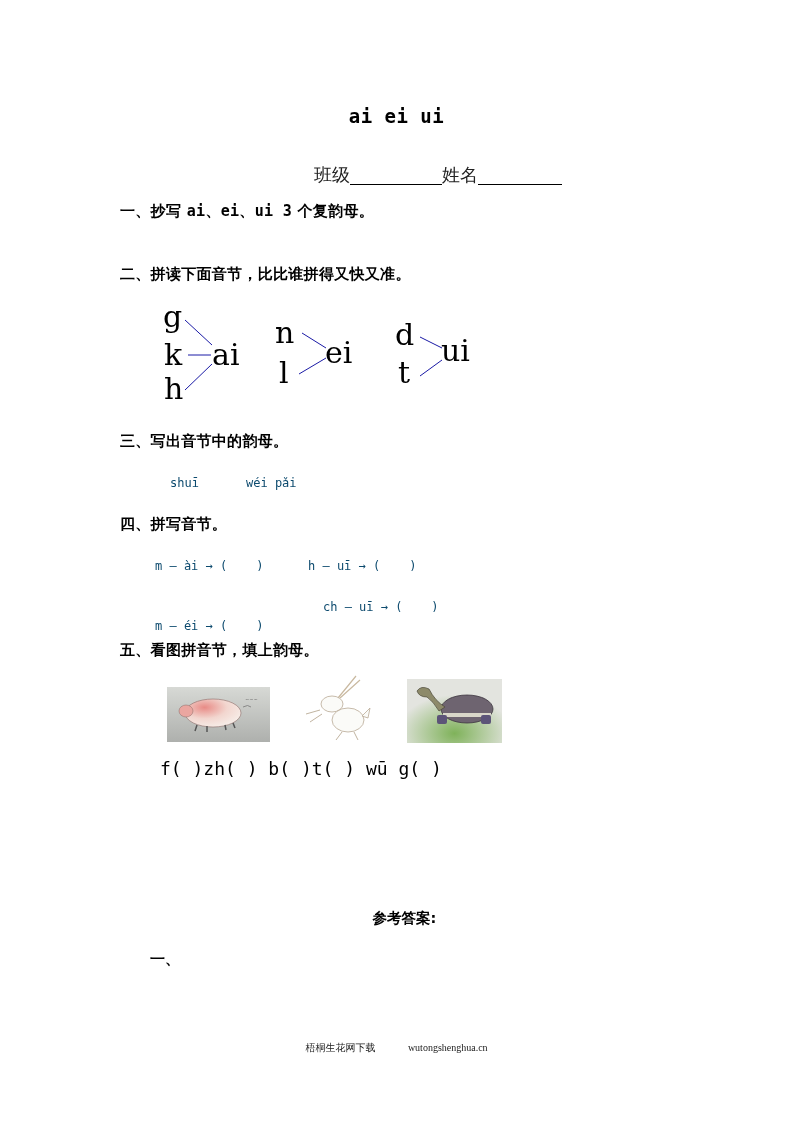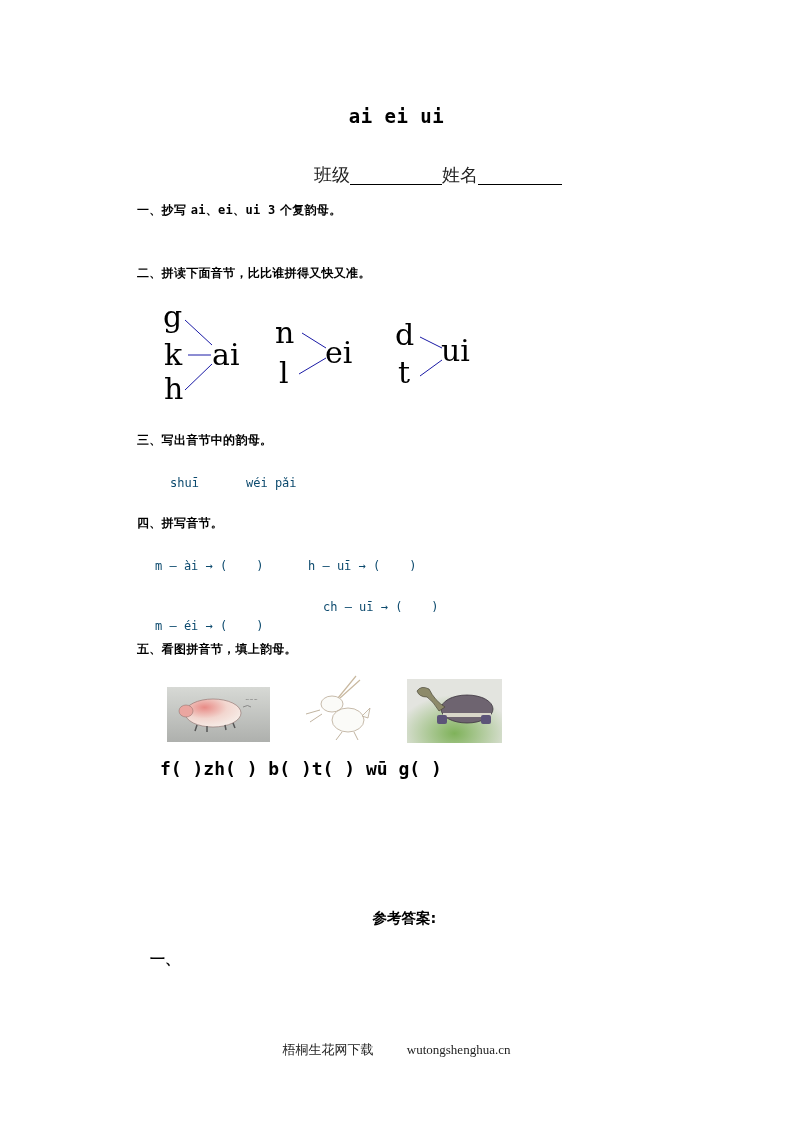--- a/index.html
+++ b/index.html
@@ -1,30 +1,30 @@
 <!DOCTYPE html>
 <html><head>
   <meta charset="utf-8">
   <style>
     html, body { margin: 0; padding: 0; background: #ffffff; }
     body { width: 793px; height: 1122px; position: relative; overflow: hidden; color: #000; font-family: "DejaVu Serif", serif; }
     .abs { position: absolute; }
     .title { left: 0; width: 793px; top: 105px; text-align: center; font-family: "DejaVu Sans Mono", monospace; font-weight: bold; font-size: 19px; letter-spacing: 0.5px; }
     .namerow { left: 314px; top: 147px; font-size: 18px; font-family: Liberation Mono, monospace; display: flex; align-items: center; color: #222; margin-top: 16px; }
     .blank { display: inline-block; border-bottom: 1.4px solid #000; height: 18px; }
-    .heading { left: 137px; font-weight: bold; font-size: 12px; font-family: "DejaVu Sans", sans-serif; letter-spacing: 0.3px; }
+    .heading { left: 120px; font-weight: bold; font-size: 15px; font-family: "DejaVu Sans", sans-serif; letter-spacing: 0.3px; }
     .heading .mono { font-family: "DejaVu Sans Mono", monospace; font-weight: bold; }
     .pinyin-small { font-family: "DejaVu Sans Mono", monospace; font-size: 12px; color: #0c4a6e; }
     .diagram { left: 155px; top: 300px; width: 330px; height: 110px; }
     .diagram .l { position: absolute; font-family: "DejaVu Serif", serif; font-size: 30px; line-height: 1; color: #000; }
-    .fillrow { left: 160px; top: 758px; font-family: "DejaVu Sans Mono", monospace; font-size: 18px; letter-spacing: 0px; white-space: pre; font-weight: bold; }
+    .fillrow { left: 160px; top: 758px; font-family: "DejaVu Sans Mono", monospace; font-size: 18px; letter-spacing: 0px; white-space: pre; }
     .pic { position: absolute; }
     .answers-title { left: 0; width: 793px; top: 909px; text-align: center; font-weight: bold; font-size: 14.5px; font-family: "DejaVu Sans", sans-serif; padding-left: 8px; }
     .ans1 { left: 150px; top: 950px; font-weight: bold; font-size: 15px; font-family: "DejaVu Sans", sans-serif; }
-    .footer { left: 0; width: 793px; top: 1041px; text-align: center; font-family: "Liberation Serif", serif; font-size: 13px; color: #222; }
+    .footer { left: 0; width: 793px; top: 1041px; text-align: center; font-family: "Liberation Serif", serif; font-size: 10px; color: #222; }
     .footer span + span { margin-left: 30px; }
   </style>
 </head>
 <body>
 
 <div class="abs title">ai ei ui</div>
 
 <div class="abs namerow">
   <span>班级</span>
   <span class="blank" style="width:92px;"></span>

